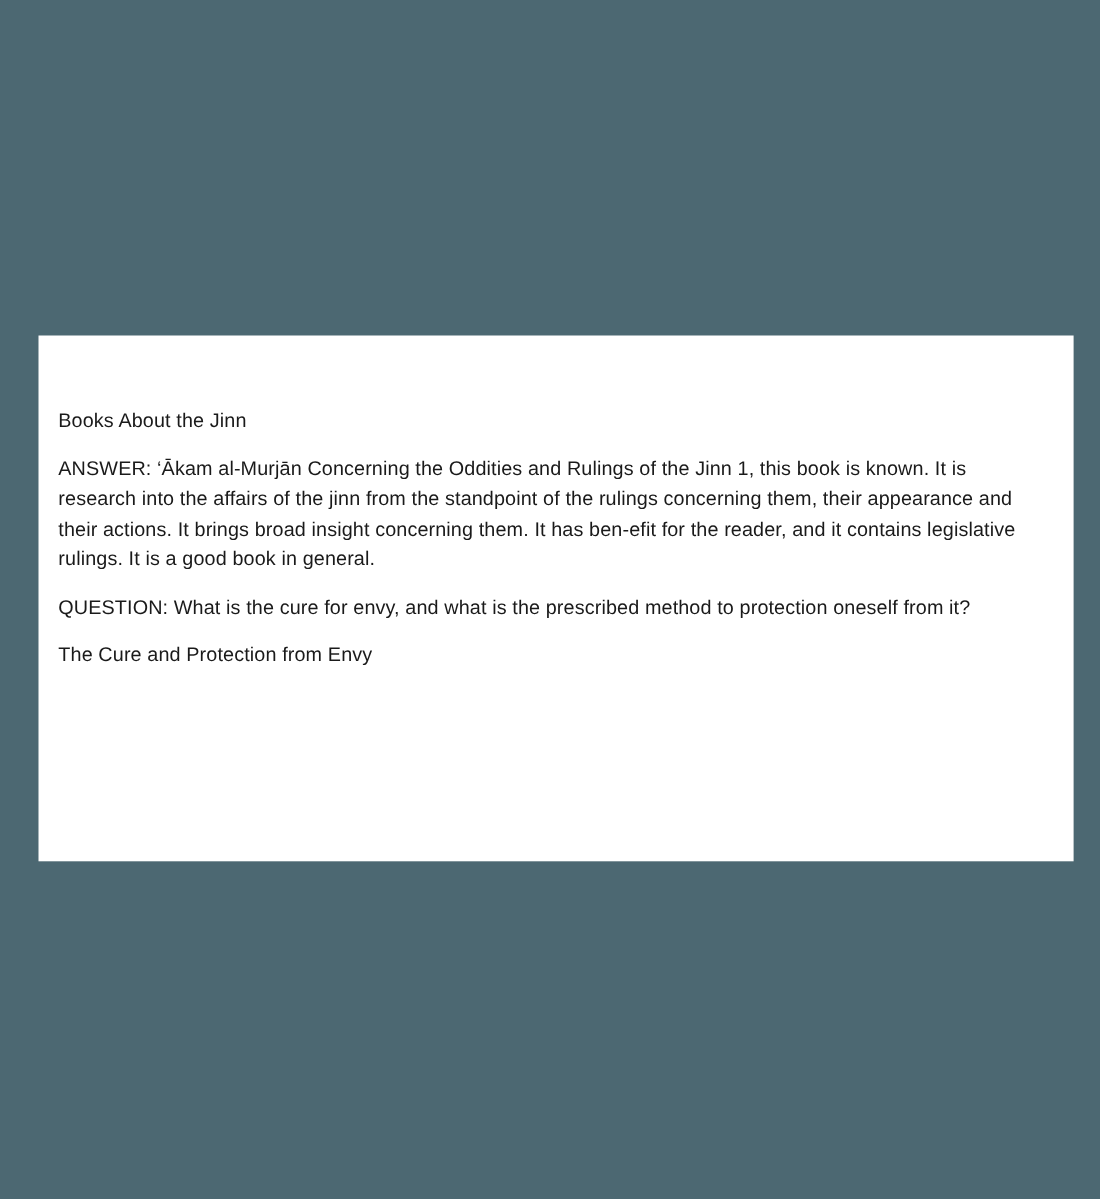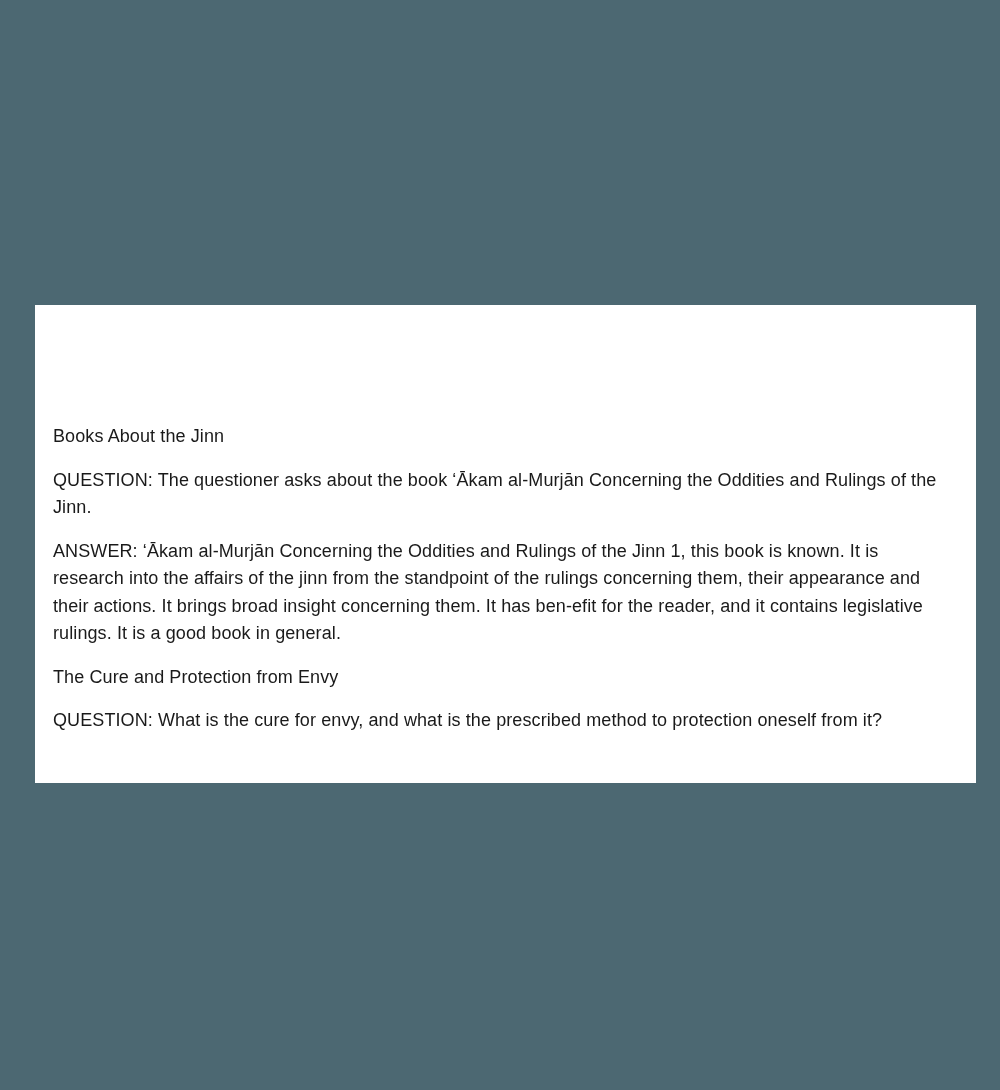--- a/index.html
+++ b/index.html
@@ -19,35 +19,34 @@
     height: 1090px;
   }
   .doc-page {
     position: absolute;
     left: 35px;
     top: 305px;
     width: 941px;
     height: 478px;
     background: #ffffff;
     box-sizing: border-box;
-    padding: 118px 28px 0 18px;
+    padding: 64px 28px 0 18px;
     overflow: hidden;
   }
   .doc-page p {
     margin: 0 0 16px 0;
     font-size: 18px;
     line-height: 27.5px;
     color: #1a1a1a;
     letter-spacing: 0.1px;
   }
 </style>
 </head>
 <body>
 
 <div class="viewer">
   <div class="doc-page">
     <p>Books About the Jinn</p>
-    <p>QUESTION: The questioner asks about the book ‘Ākam al-Murjān Concerning the Oddities and Rulings of the Jinn.</p>
     <p>ANSWER: ‘Ākam al-Murjān Concerning the Oddities and Rulings of the Jinn 1, this book is known. It is research into the affairs of the jinn from the standpoint of the rulings concerning them, their appearance and their actions. It brings broad insight concerning them. It has ben-efit for the reader, and it contains legislative rulings. It is a good book in general.</p>
+    <p>QUESTION: What is the cure for envy, and what is the prescribed method to protection oneself from it?</p>
     <p>The Cure and Protection from Envy</p>
-    <p>QUESTION: What is the cure for envy, and what is the prescribed method to protection oneself from it?</p>
   </div>
 </div>
 
 </body></html>

